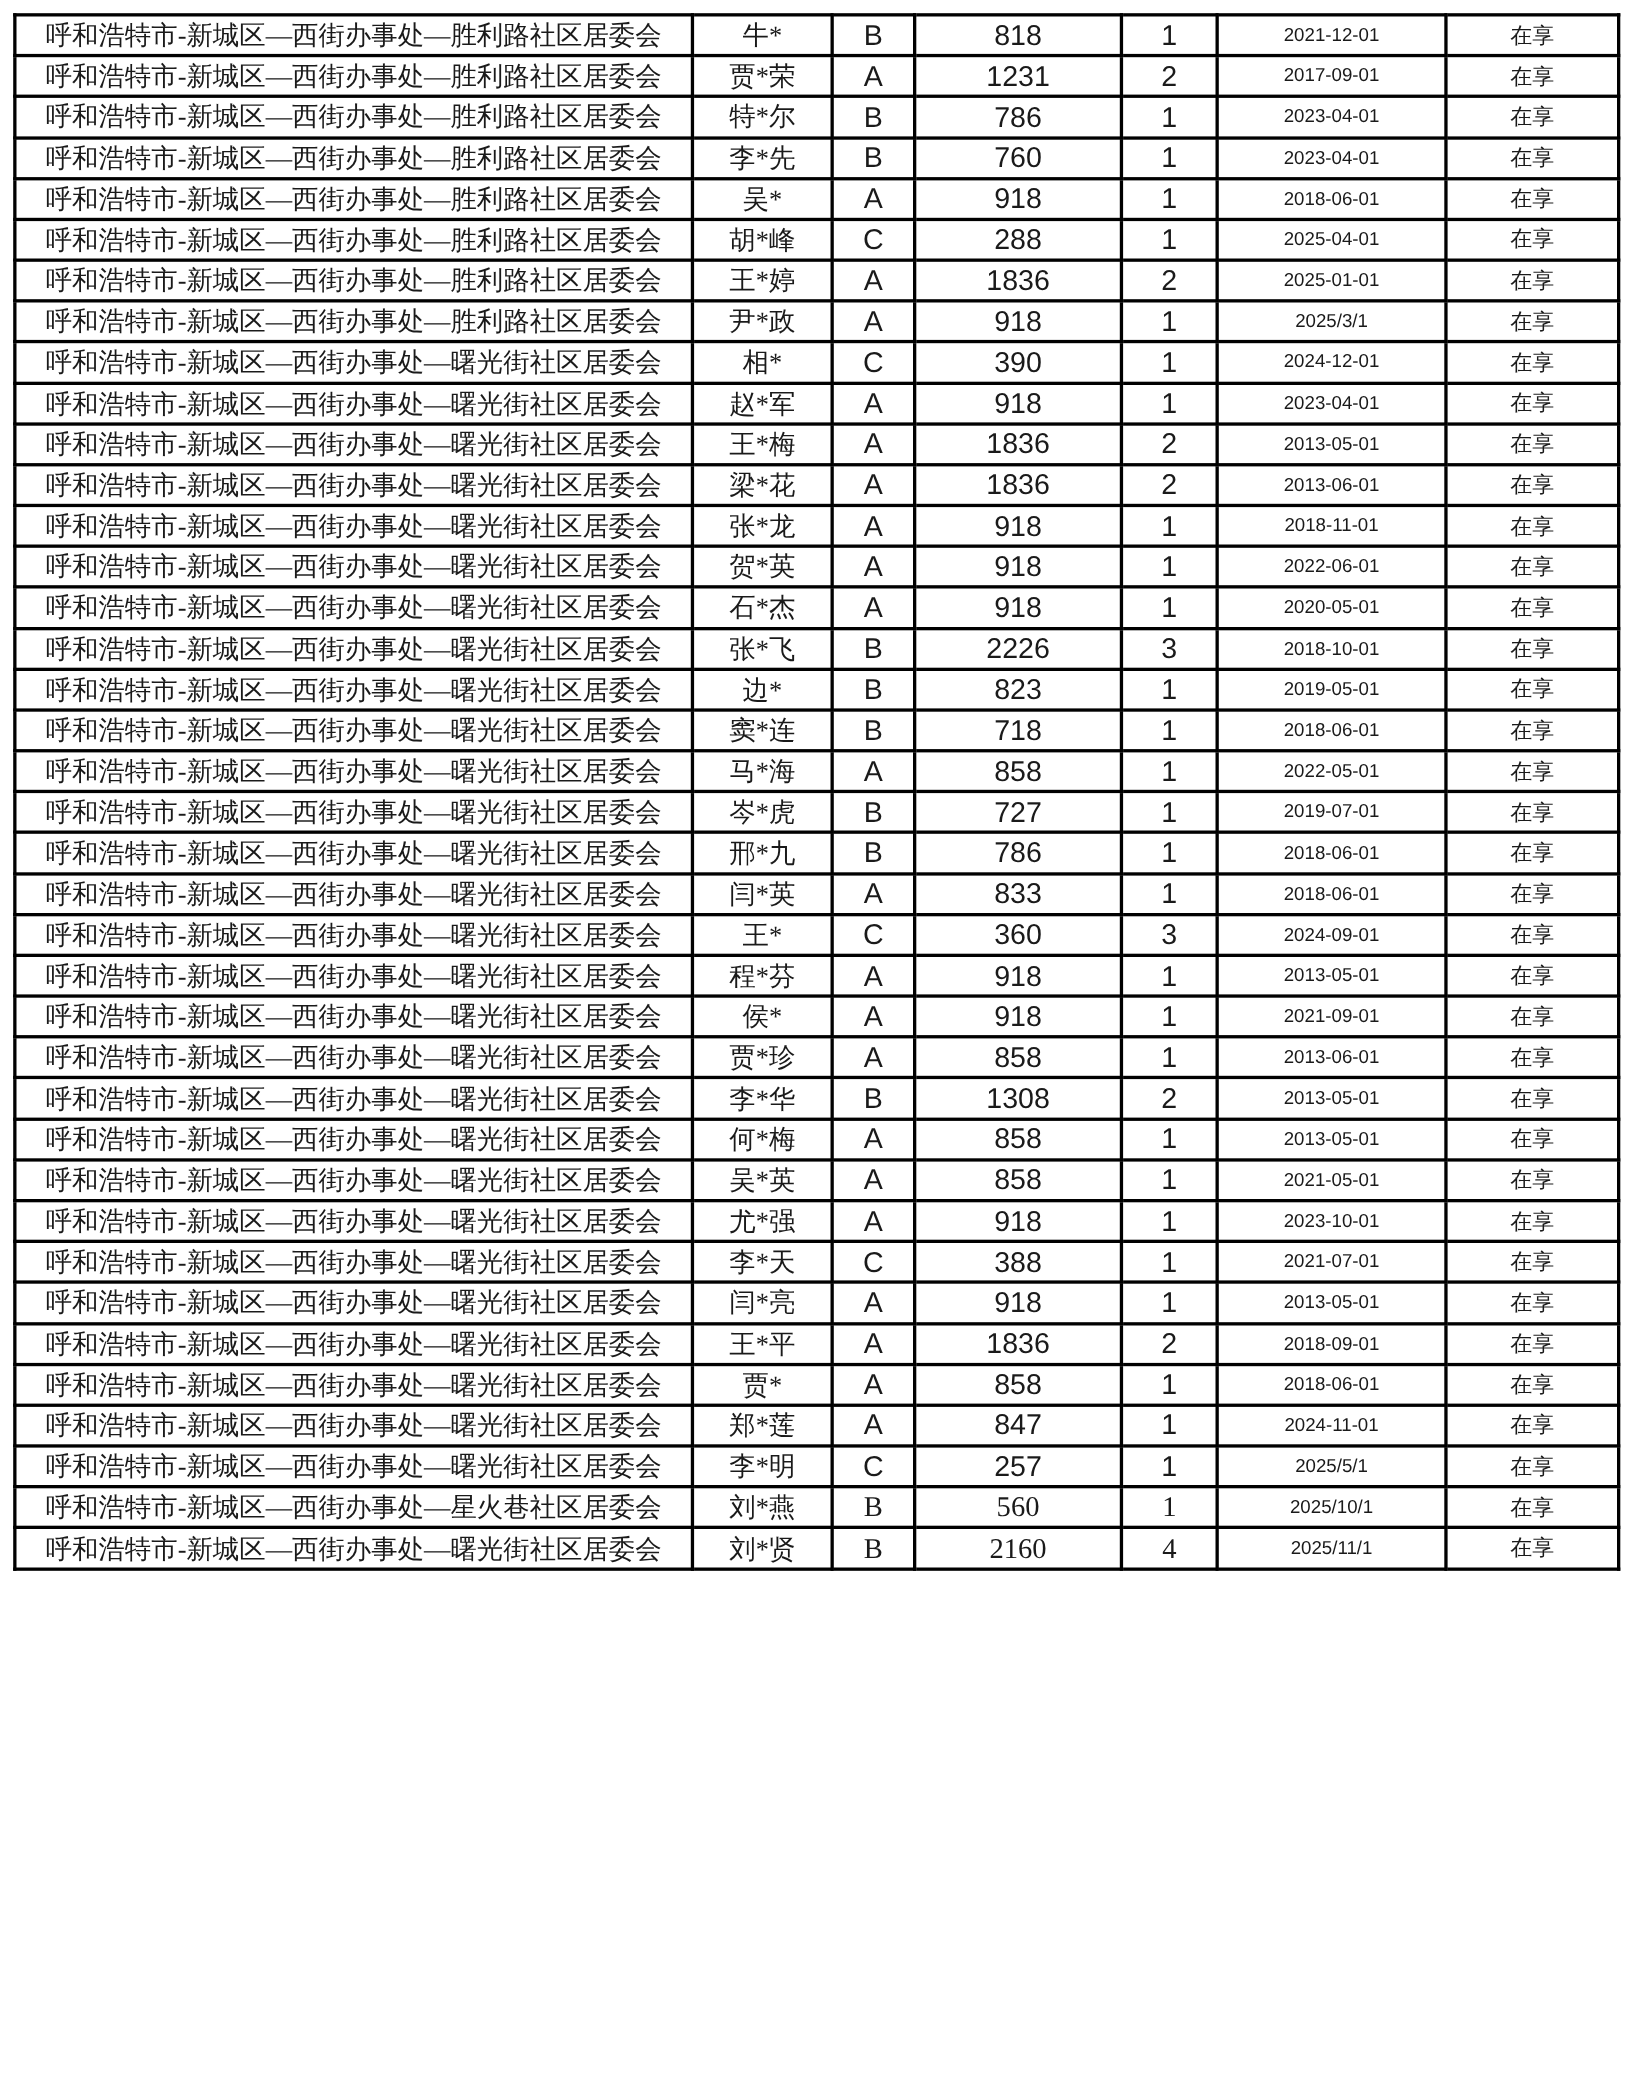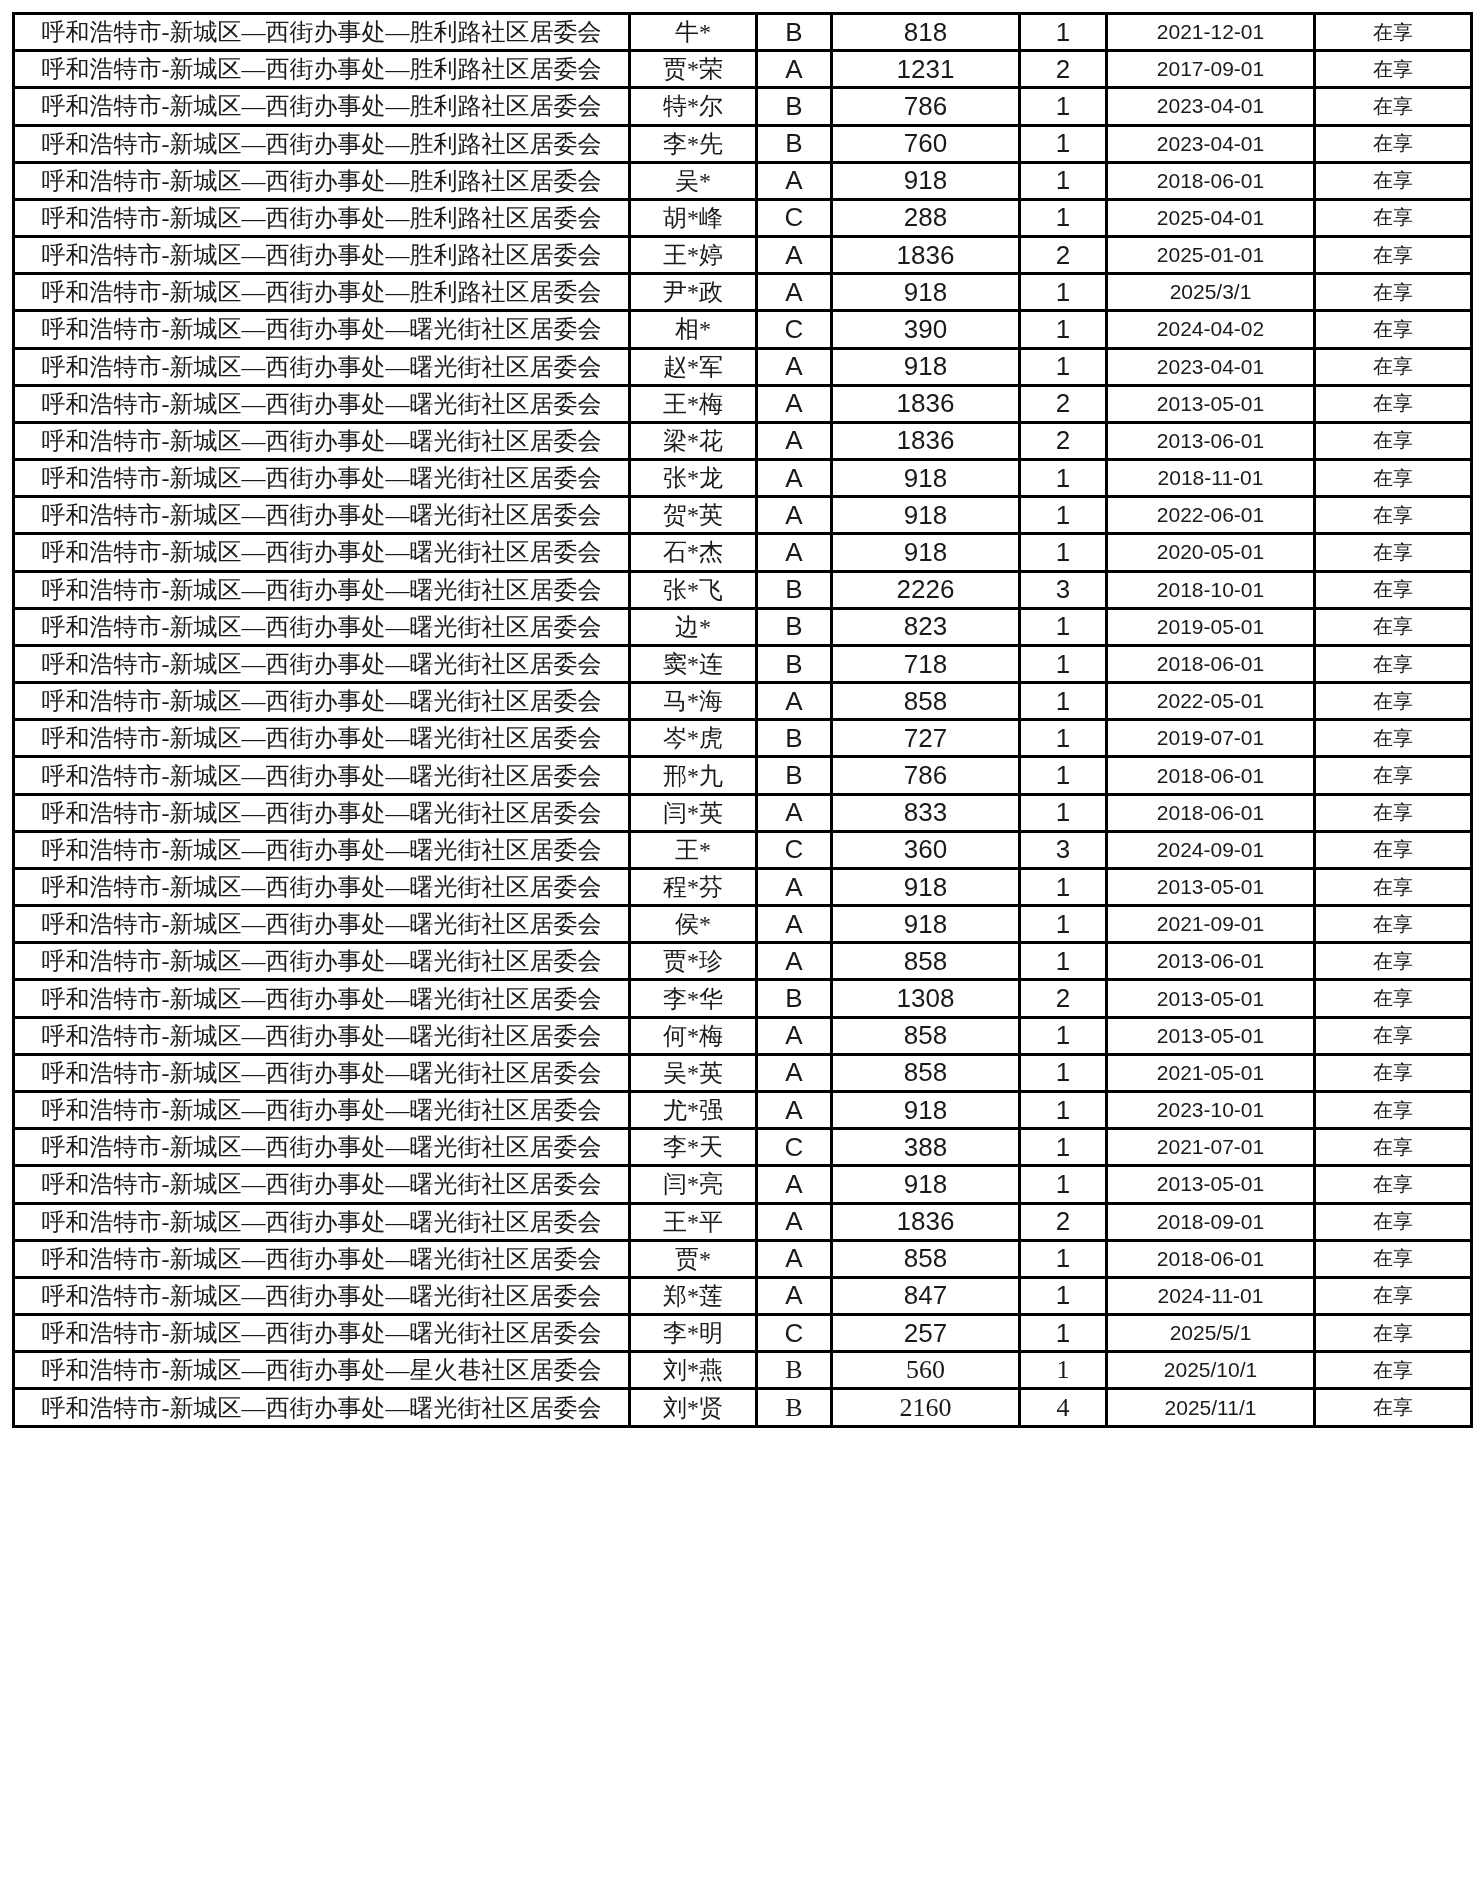--- a/index.html
+++ b/index.html
@@ -35,21 +35,21 @@
   .col-region, .col-name, .col-status {
     font-family: "Liberation Serif", "DejaVu Serif", serif;
     font-size: 24px;
   }
   .col-region { letter-spacing: 0px; }
   
   .col-category, .col-amount, .col-count, .col-date {
     font-family: "Liberation Sans", "DejaVu Sans", sans-serif;
     font-size: 26px;
   }
-  .col-date { font-size: 21px; }
+  .col-date { font-size: 17px; }
   .col-status { font-size: 20px; color: #2b2b2b; }
   
   tr.alt .col-category,
   tr.alt .col-amount,
   tr.alt .col-count {
     font-family: "Liberation Serif", "DejaVu Serif", serif;
   }
   tr.alt .col-status {
     font-family: "Liberation Sans", "DejaVu Sans", sans-serif;
   }
@@ -140,21 +140,21 @@
           <td class="col-count">1</td>
           <td class="col-date">2025/3/1</td>
           <td class="col-status">在享</td>
         </tr>
         <tr>
           <td class="col-region">呼和浩特市-新城区—西街办事处—曙光街社区居委会</td>
           <td class="col-name">相*</td>
           <td class="col-category">C</td>
           <td class="col-amount">390</td>
           <td class="col-count">1</td>
-          <td class="col-date">2024-04-02</td>
+          <td class="col-date">2024-12-01</td>
           <td class="col-status">在享</td>
         </tr>
         <tr>
           <td class="col-region">呼和浩特市-新城区—西街办事处—曙光街社区居委会</td>
           <td class="col-name">赵*军</td>
           <td class="col-category">A</td>
           <td class="col-amount">918</td>
           <td class="col-count">1</td>
           <td class="col-date">2023-04-01</td>
           <td class="col-status">在享</td>

